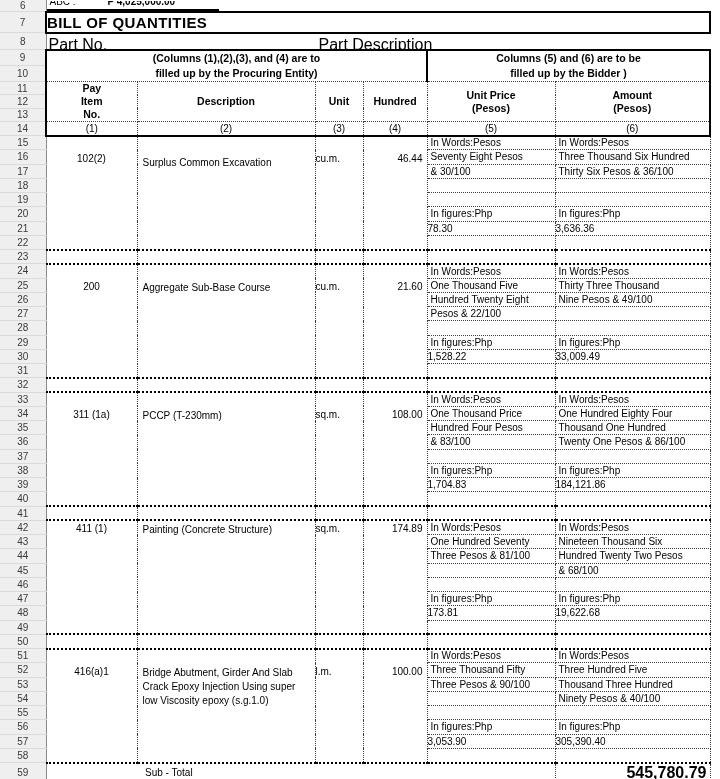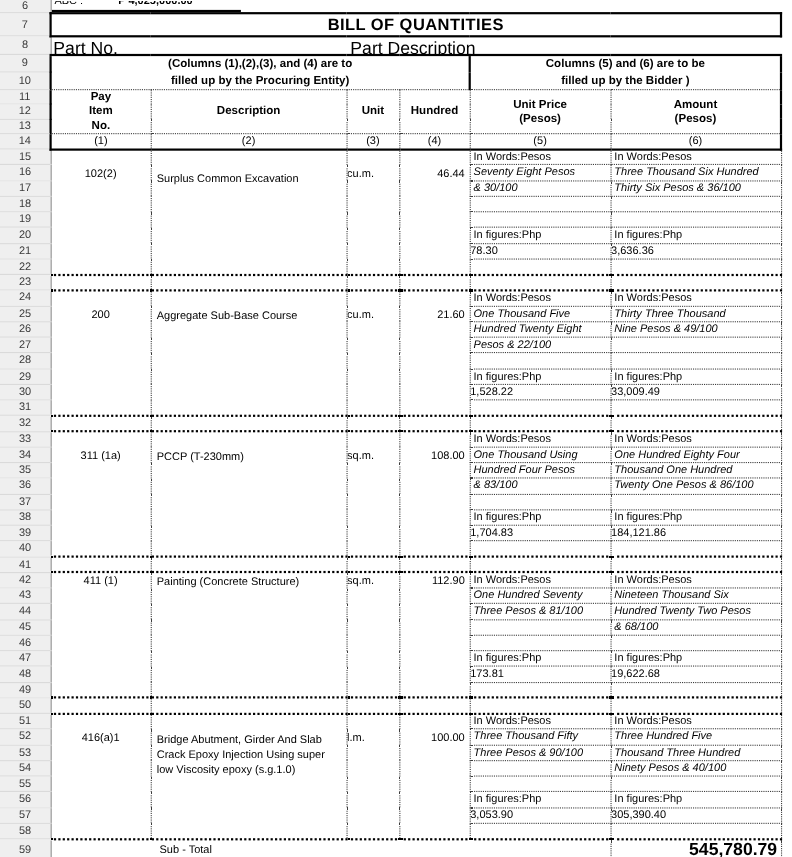--- a/index.html
+++ b/index.html
@@ -11,28 +11,28 @@
   .vd{border-right:1px dotted #3c3c3c}
   .vl{border-left:1px dotted #3c3c3c}
   .hb{border-bottom:1px dotted #3c3c3c}
   .tb{border-bottom:2px dotted #000}
   .sl{border-left:2px solid #000}
   .sr{border-right:2px solid #000}
   .sb{border-bottom:2px solid #000}
   .hdr{font-weight:bold;text-align:center;white-space:pre-line;font-size:10.5px;line-height:13px}
   .nm{text-align:center}
   .lab{padding-left:3px}
-  .wrd{font-style:italic;padding-left:3px}
+  .wrd{padding-left:3px}
   .val{text-align:left;padding-right:3px}
   .pay{text-align:center;vertical-align:top}
   .dsc{padding-left:5px;vertical-align:top;white-space:pre-line;line-height:14.25px}
   .unt{vertical-align:top}
   .qty{text-align:right;padding-right:4px;vertical-align:top}
   .o1{padding-top:16px} .o1d{padding-top:19px} .o0{padding-top:2px}
-  .titlebox{border:2px solid #000;text-align:center;font-size:15px;font-weight:bold;letter-spacing:.4px}
+  .titlebox{border:2px solid #000;text-align:left;font-size:15px;font-weight:bold;letter-spacing:.4px}
   .r6c{vertical-align:bottom}
   .abc{height:8px;width:172px;border-bottom:2px solid #000;position:relative;overflow:hidden}
   .abc span{position:absolute;top:-5px;font-size:10px;white-space:nowrap}
   .abc .al{left:3px}
   .abc .av{left:61px;font-weight:bold}
   .prel{position:relative;height:15px}
   .prel span{position:absolute;top:2px;font-size:16px}
   .pno{left:2px} .pds{left:272px}
   .note{font-weight:bold;text-align:center;white-space:pre-line;font-size:10.5px;line-height:15px;border-bottom:1px dotted #3c3c3c}
   .pnote{border-left:2px solid #000;border-right:2px solid #000}
@@ -244,21 +244,21 @@
   <td class="g">33</td>
   <td rowspan="7" class="pay vl vd o1">311 (1a)</td>
   <td rowspan="7" class="dsc vd o1">PCCP (T-230mm)</td>
   <td rowspan="7" class="unt vd o1">sq.m.</td>
   <td rowspan="7" class="qty vd o1">108.00</td>
   <td class="lab vd hb">In Words:Pesos</td>
   <td class="lab vd hb">In Words:Pesos</td>
 </tr>
 <tr class="hd">
   <td class="g">34</td>
-  <td class="wrd vd hb">One Thousand Using</td>
+  <td class="wrd vd hb">One Thousand Price</td>
   <td class="wrd vd hb">One Hundred Eighty Four</td>
 </tr>
 <tr class="hd">
   <td class="g">35</td>
   <td class="wrd vd hb">Hundred Four Pesos</td>
   <td class="wrd vd hb">Thousand One Hundred</td>
 </tr>
 <tr class="hd">
   <td class="g">36</td>
   <td class="wrd vd hb">&amp; 83/100</td>
@@ -297,21 +297,21 @@
   <td class="vd tb"></td>
   <td class="vd tb"></td>
   <td class="vd tb"></td>
 </tr>
 
 <tr class="hd">
   <td class="g">42</td>
   <td rowspan="7" class="pay vl vd o0">411 (1)</td>
   <td rowspan="7" class="dsc vd o0">Painting (Concrete Structure)</td>
   <td rowspan="7" class="unt vd o0">sq.m.</td>
-  <td rowspan="7" class="qty vd o0">112.90</td>
+  <td rowspan="7" class="qty vd o0">174.89</td>
   <td class="lab vd hb">In Words:Pesos</td>
   <td class="lab vd hb">In Words:Pesos</td>
 </tr>
 <tr class="hd">
   <td class="g">43</td>
   <td class="wrd vd hb">One Hundred Seventy</td>
   <td class="wrd vd hb">Nineteen Thousand Six</td>
 </tr>
 <tr class="hd">
   <td class="g">44</td>

